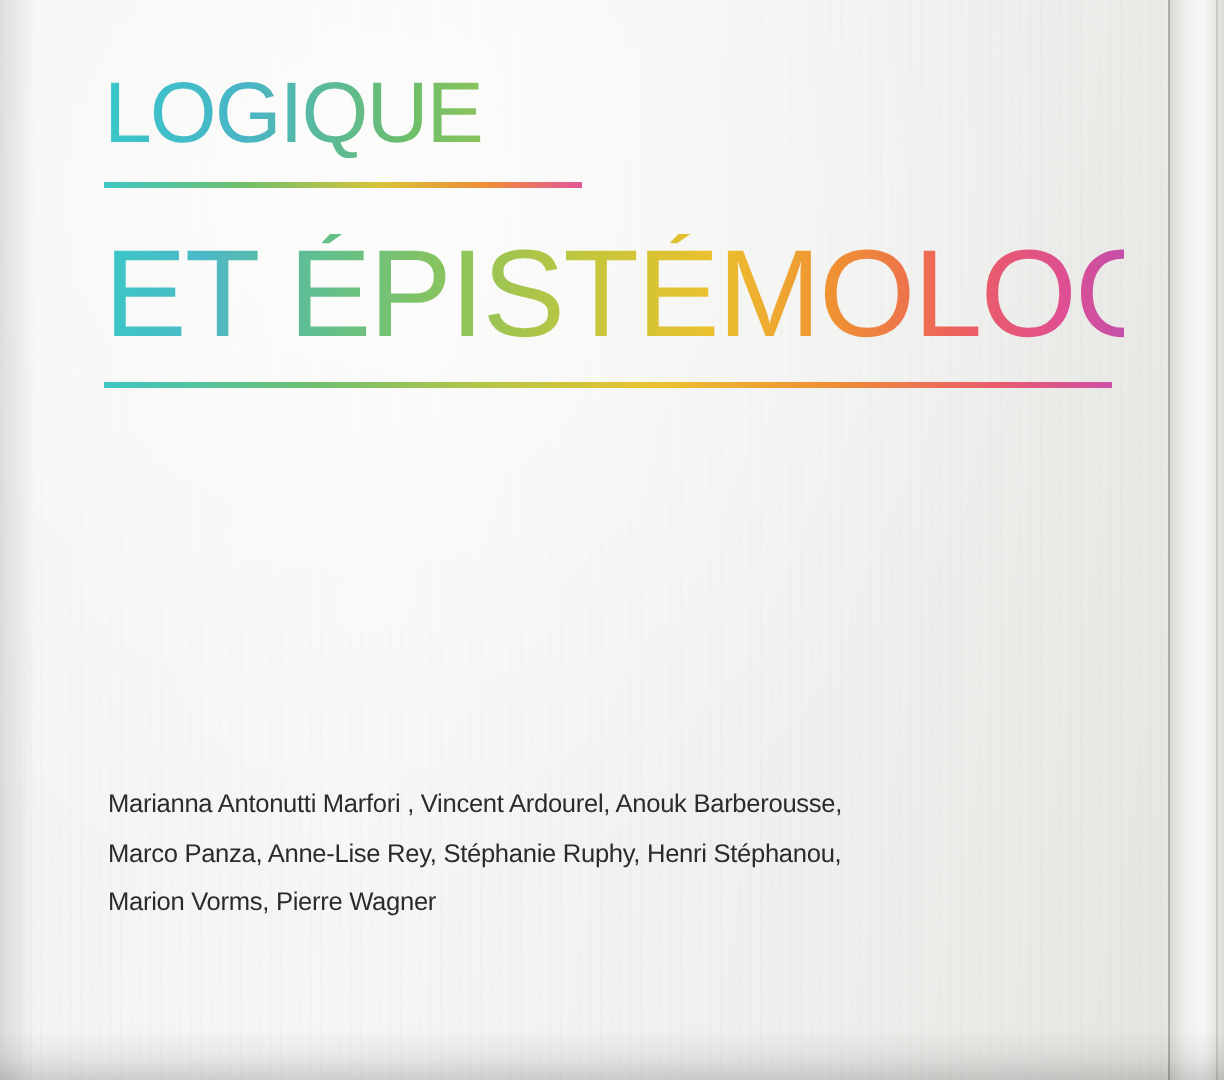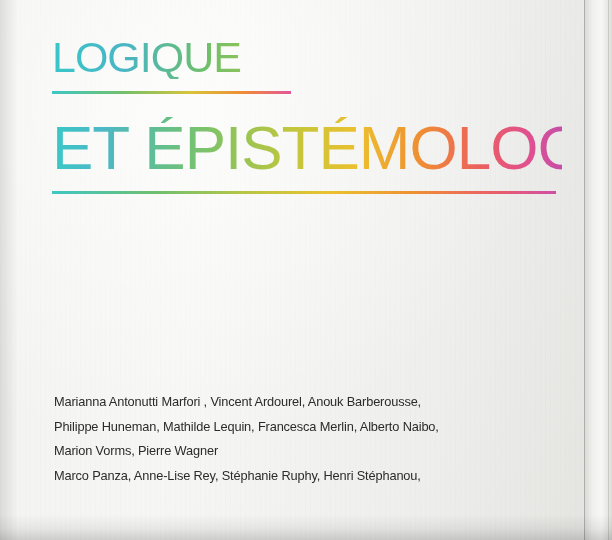--- a/index.html
+++ b/index.html
@@ -187,23 +187,22 @@
   <div class="title-block">
     <div class="title-line title-line-1">LOGIQUE</div>
     <hr class="rule rule-1">
 
     <div class="title-line title-line-2">ET ÉPISTÉMOLOGIE</div>
     <hr class="rule rule-2">
   </div>
 
   <div class="authors">
     <div class="authors-line">Marianna Antonutti Marfori , Vincent Ardourel, Anouk Barberousse,</div>
-    <div class="authors-line">Philippe Huneman, Mathilde Lequin, Francesca Merlin, Alberto Naibo,</div>
+    <div class="authors-line">Marco Panza, Anne-Lise Rey, Stéphanie Ruphy, Henri Stéphanou,</div>
     <div class="authors-line">Marion Vorms, Pierre Wagner</div>
-    <div class="authors-line">Marco Panza, Anne-Lise Rey, Stéphanie Ruphy, Henri Stéphanou,</div>
   </div>
 
   <div class="right-gutter"></div>
   <div class="right-gutter-line"></div>
   <div class="right-gutter-line2"></div>
   <div class="bottom-edge"></div>
 
 </div>
 
 </body></html>

